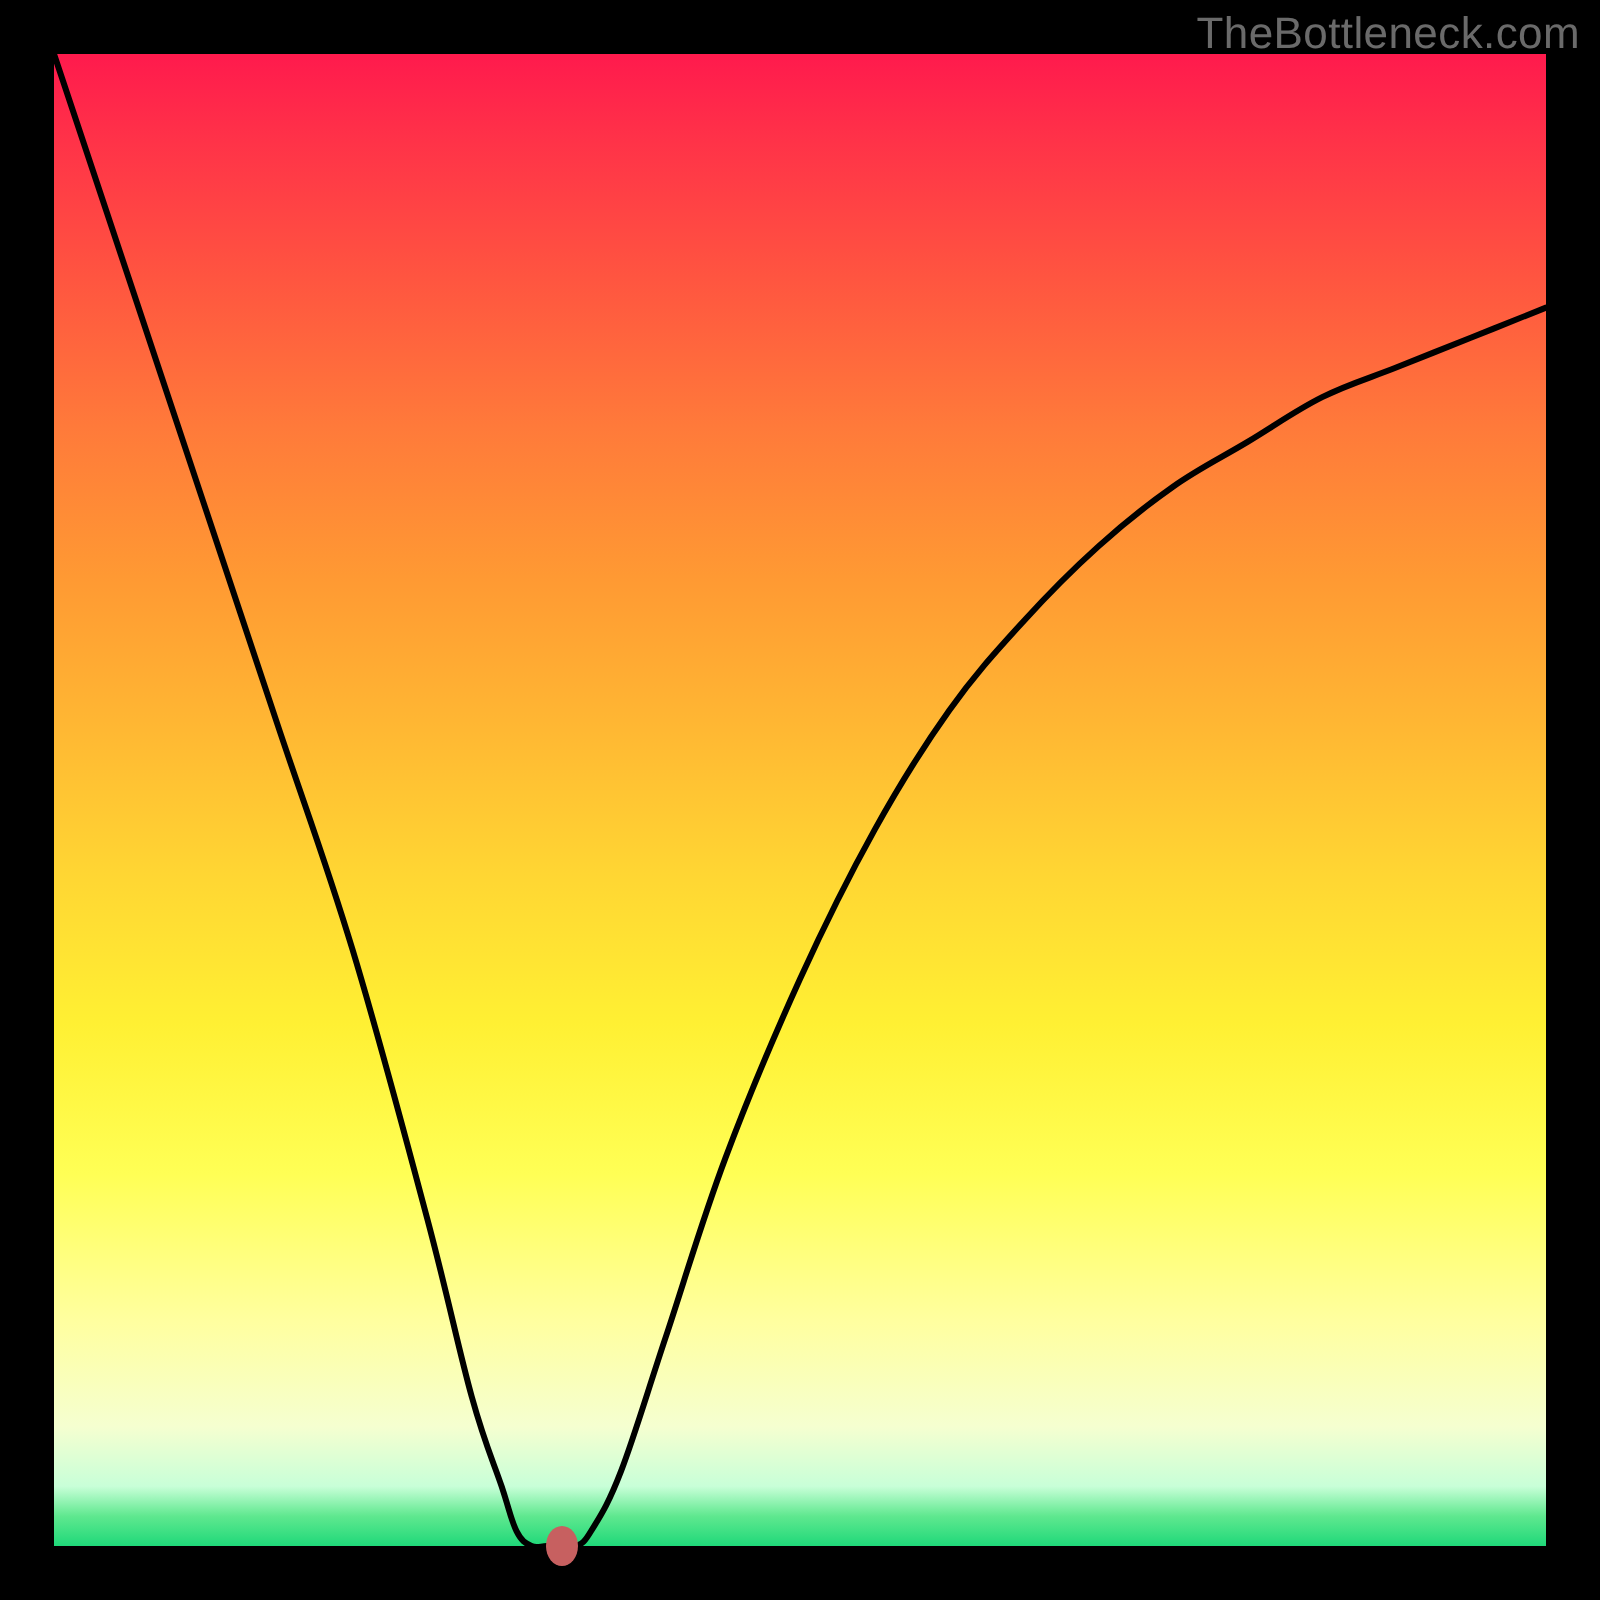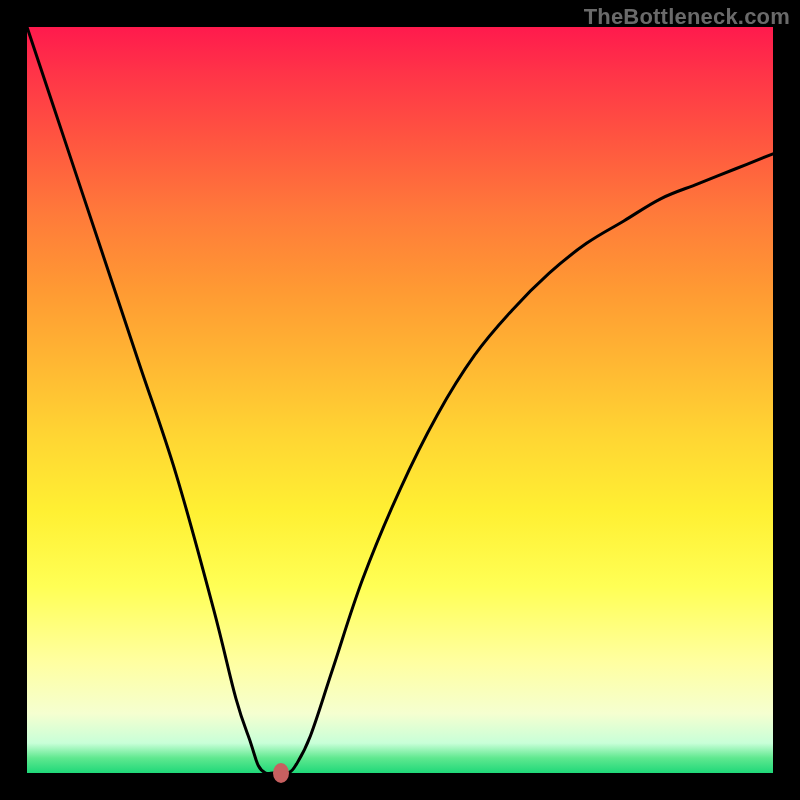--- a/index.html
+++ b/index.html
@@ -41,21 +41,21 @@
       #5fe88f 98%,
       #1fd879 100%
     );
   }
   .watermark {
     position: absolute;
     top: 4px;
     right: 10px;
     color: #6a6a6a;
     font-size: 22px;
-    font-weight: 700;
+    font-weight: 400;
     letter-spacing: 0.2px;
     user-select: none;
   }
   svg.curve {
     position: absolute;
     left: 0;
     top: 0;
     width: 746px;
     height: 746px;
     overflow: visible;

